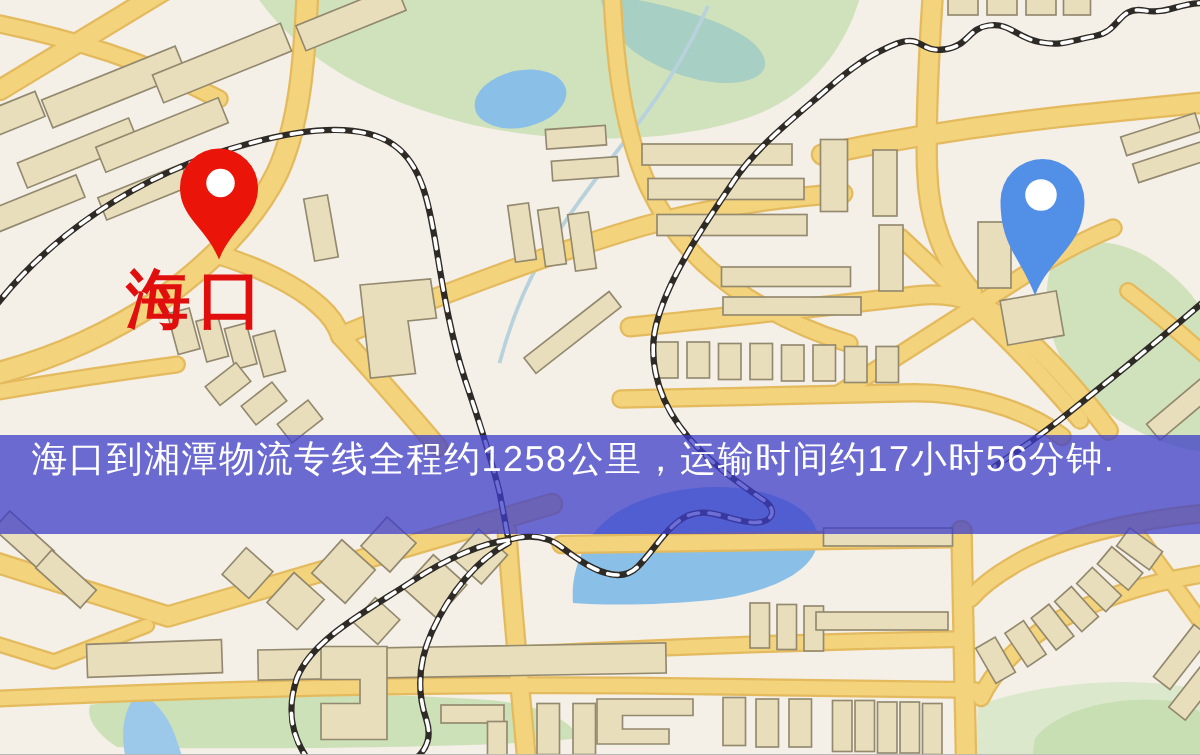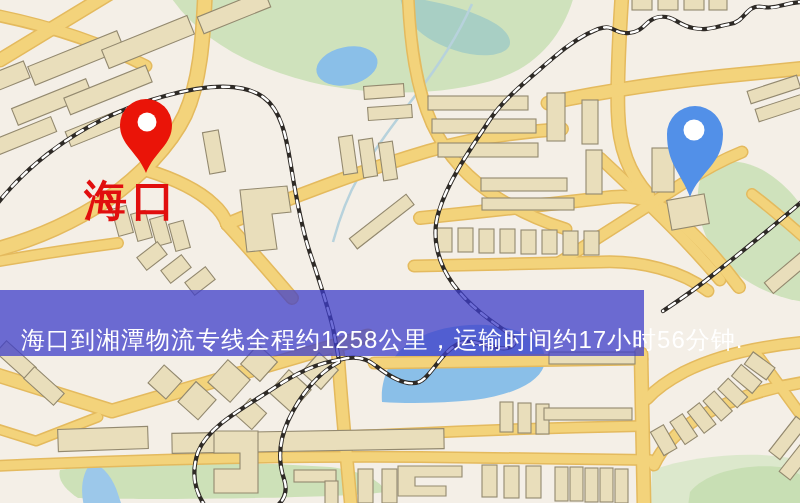--- a/index.html
+++ b/index.html
@@ -2,22 +2,22 @@
 <html><head>
 <meta charset="utf-8">
 <style>
   html,body{margin:0;padding:0;background:#888;font-family:"Liberation Sans",sans-serif;}
   .stage{position:relative;width:800px;height:503px;overflow:hidden;background:#f4efe7;}
   .map-svg{position:absolute;left:0;top:0;width:800px;height:503px;filter:blur(0.35px);}
   .city-label{position:absolute;font-family:"Liberation Serif",serif;font-weight:800;line-height:1;
               white-space:nowrap;user-select:none;}
   .origin-label{left:84px;top:179px;font-size:43px;letter-spacing:5px;color:#e10e0e;}
   .destination-label{left:633px;top:172px;font-size:46px;letter-spacing:6px;color:#1616d6;}
-  .banner{position:absolute;left:0;top:290px;width:644px;height:66px;
-          background:rgba(62,62,202,0.75);display:flex;align-items:flex-end;}
+  .banner{position:absolute;left:0;top:290px;width:800px;height:66px;
+          background:rgba(62,62,202,0.75);display:flex;align-items:flex-start;}
   .banner-text{color:#ffffff;font-size:24px;padding-left:21px;letter-spacing:1px;white-space:nowrap;}
 </style>
 </head>
 <body>
 
 <div class="stage">
 
   <svg class="map-svg" viewBox="0 0 800 503" xmlns="http://www.w3.org/2000/svg">
 
     <rect x="0" y="0" width="800" height="503" fill="#f4efe7"></rect>

